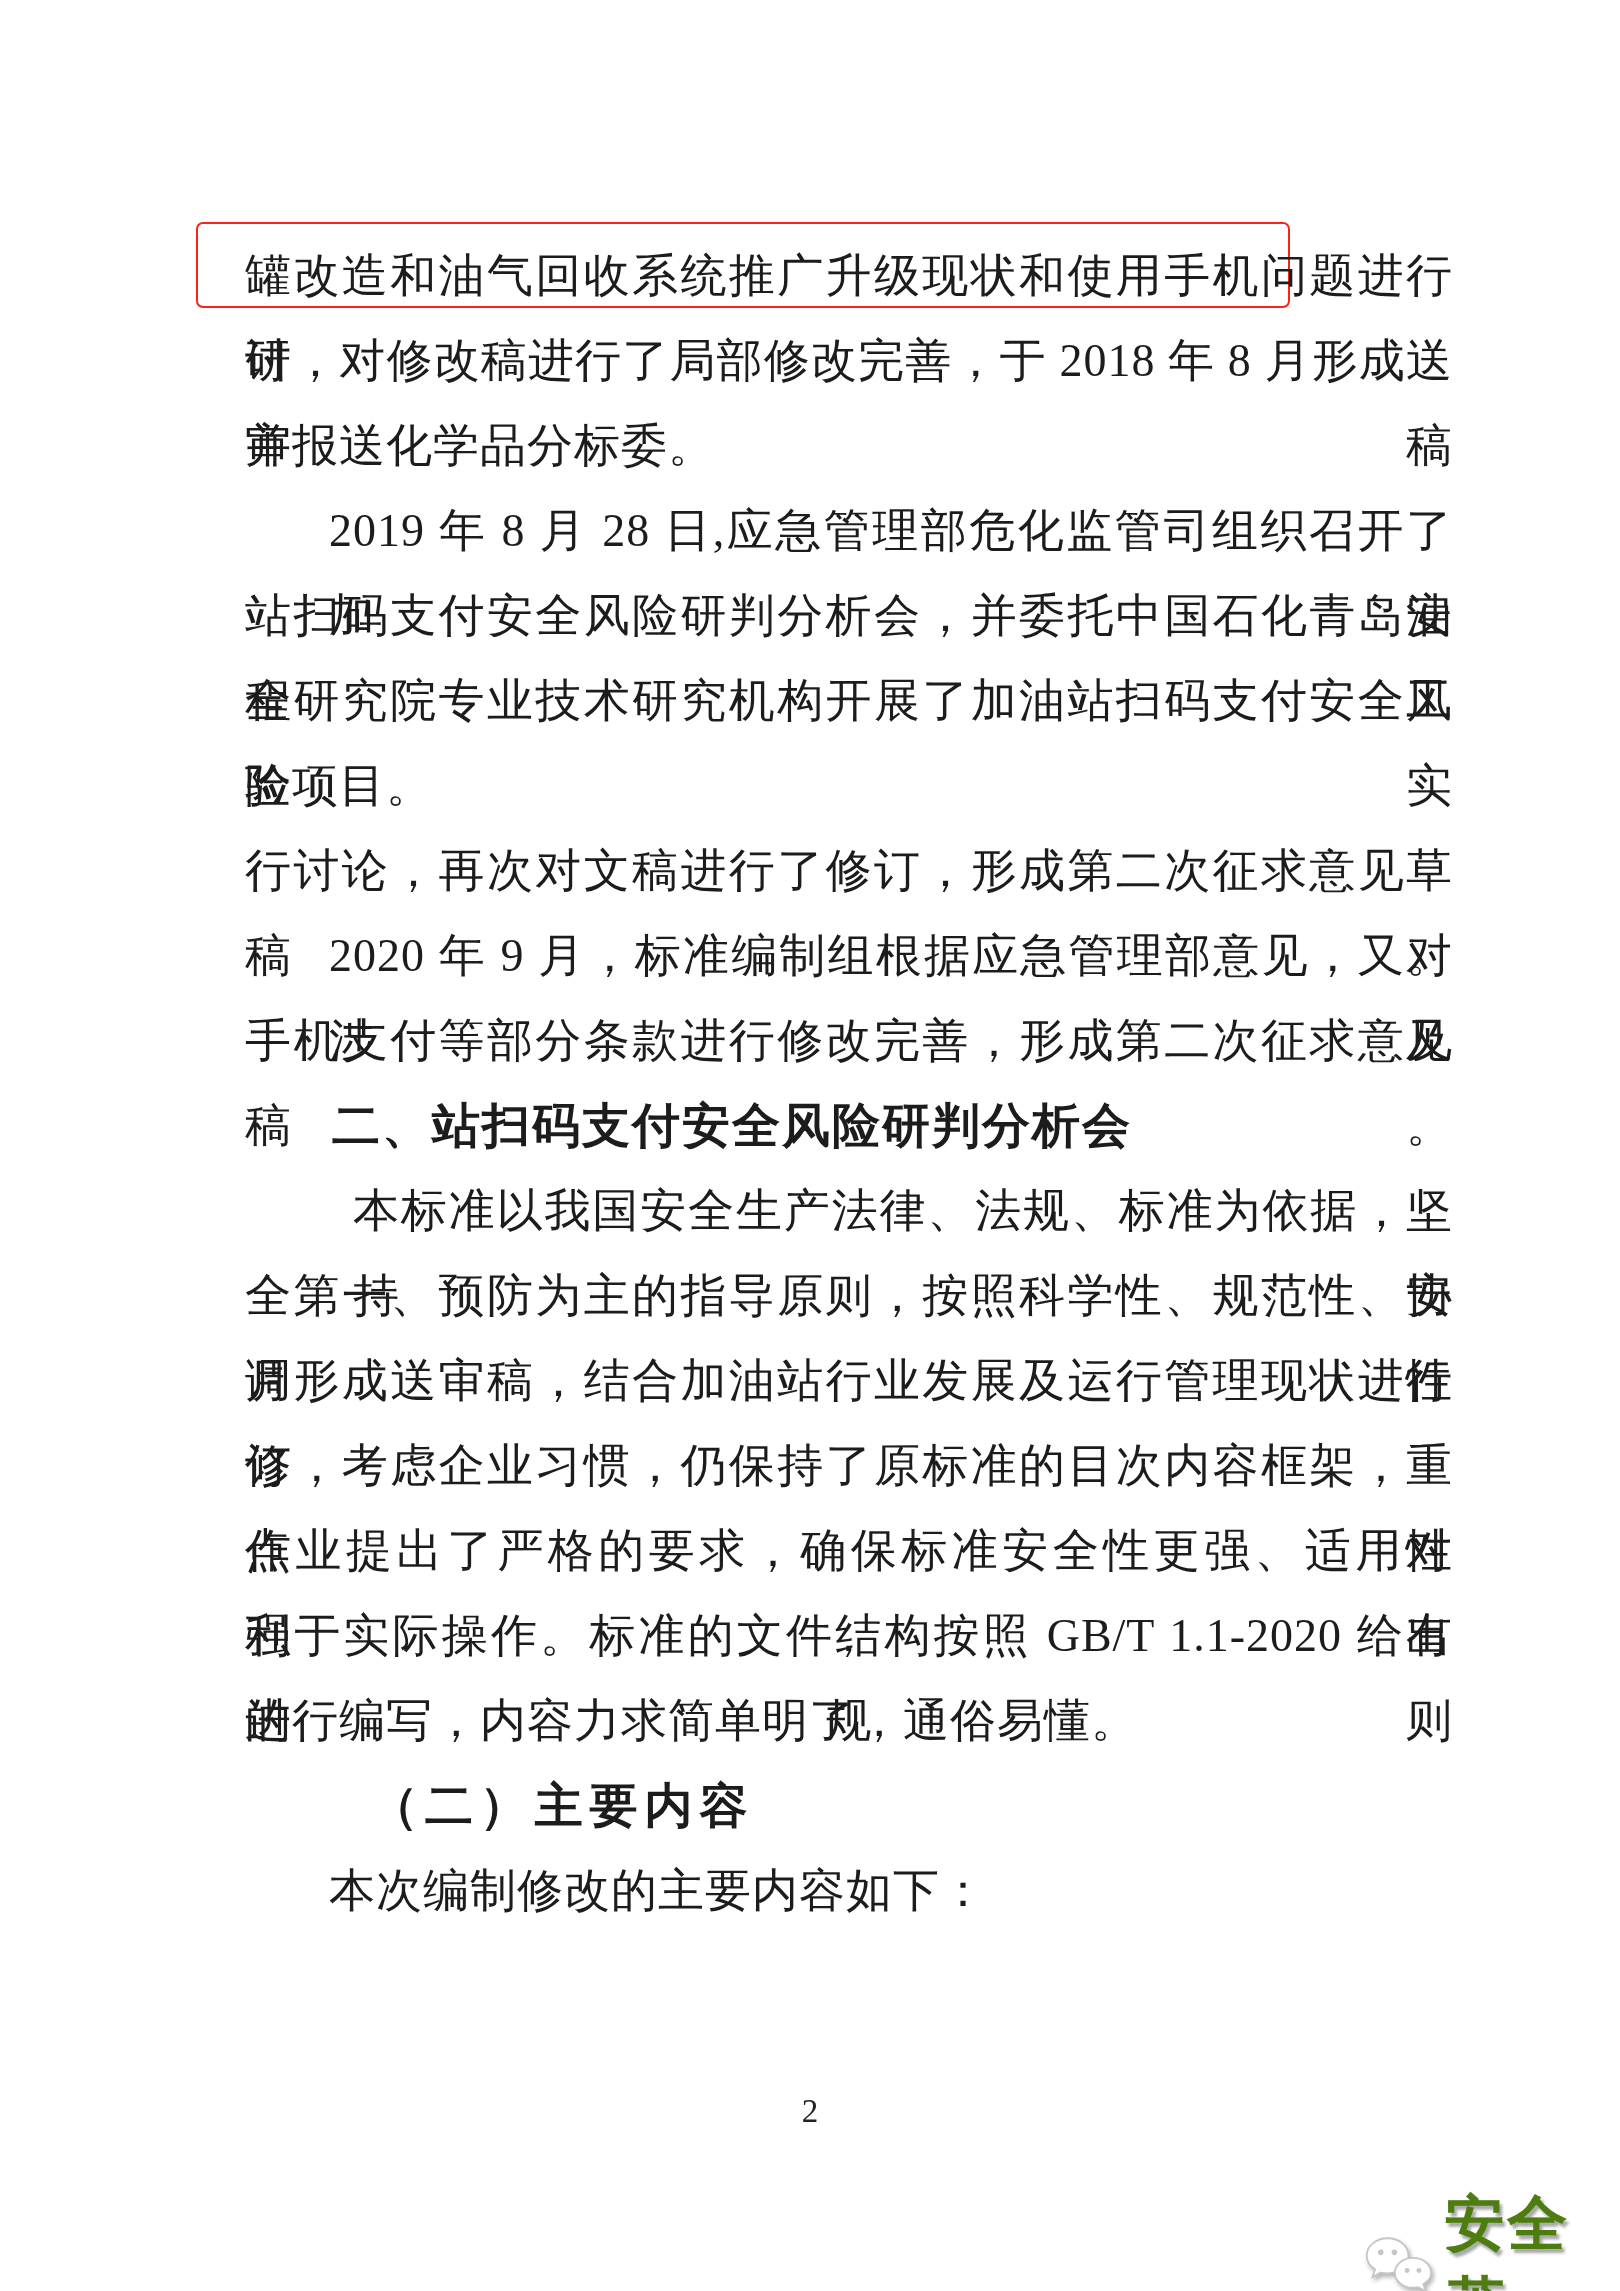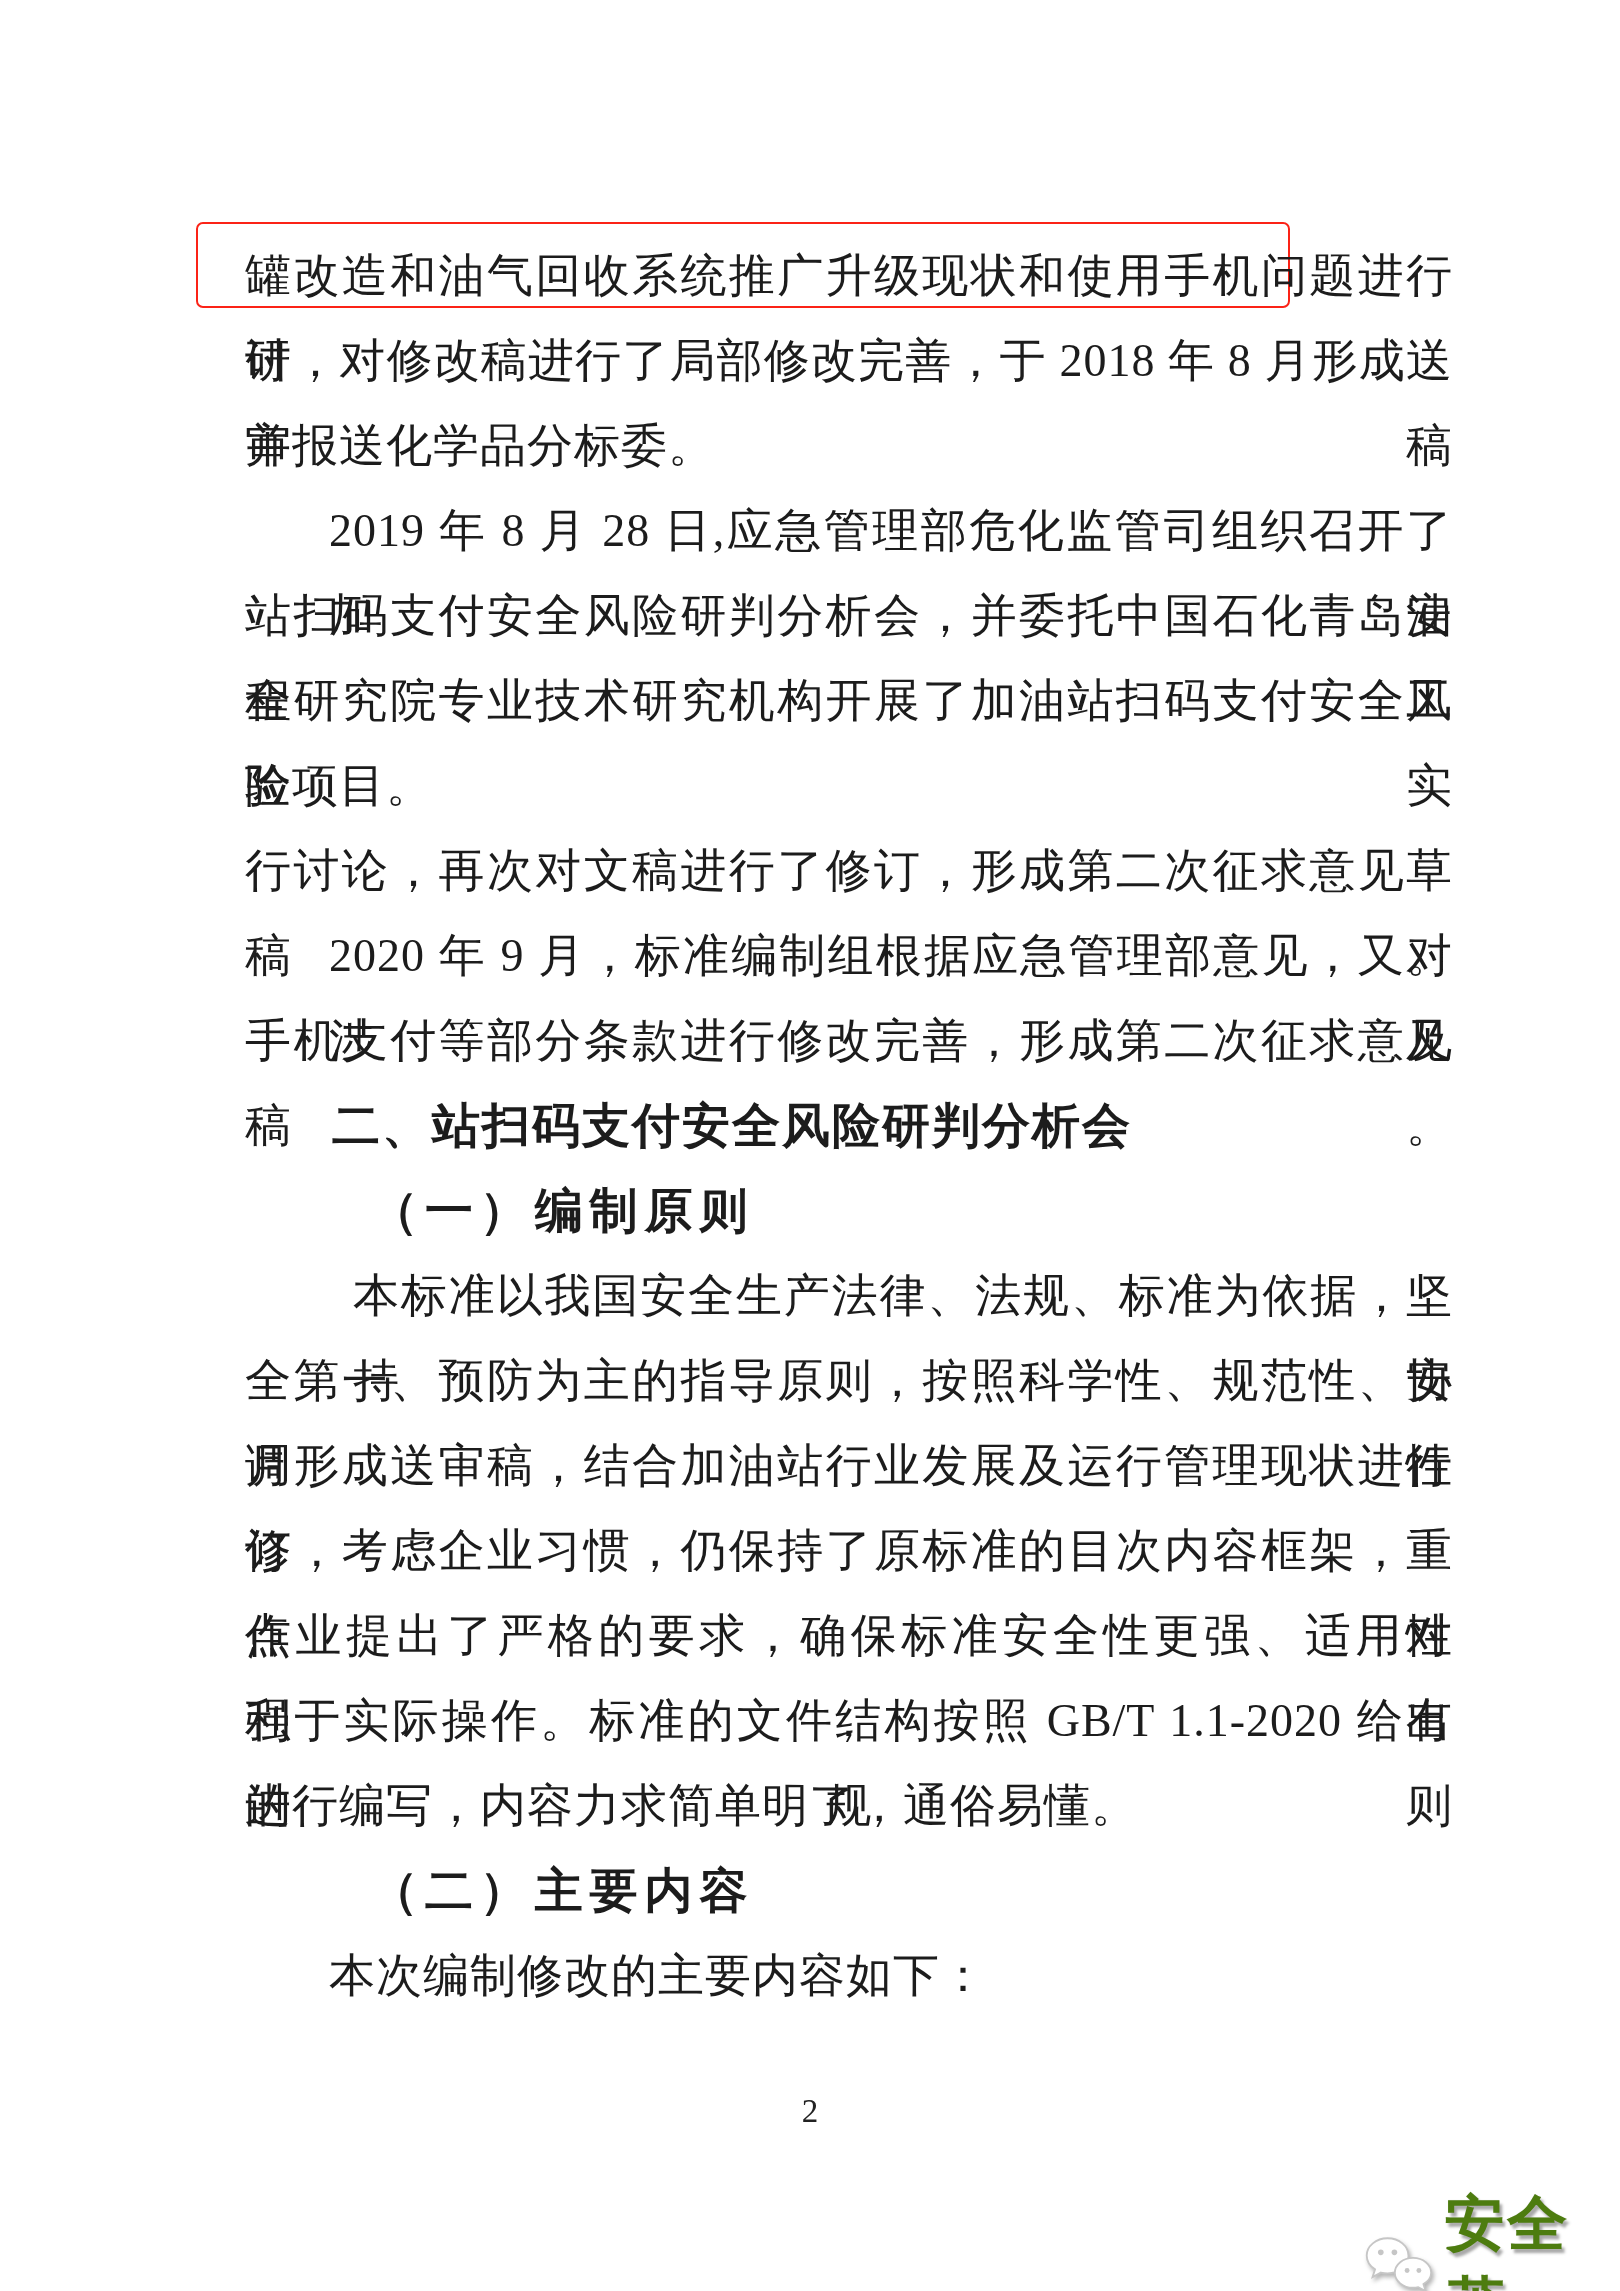--- a/index.html
+++ b/index.html
@@ -87,21 +87,20 @@
       <div class="line justify">讨，对修改稿进行了局部修改完善，于 2018 年 8 月形成送审稿</div>
       <div class="line">并报送化学品分标委。</div>
       <div class="line justify indent-para">2019 年 8 月 28 日,应急管理部危化监管司组织召开了加油</div>
       <div class="line justify">站扫码支付安全风险研判分析会，并委托中国石化青岛安全工</div>
       <div class="line justify">程研究院专业技术研究机构开展了加油站扫码支付安全风险实</div>
       <div class="line">验项目。</div>
       <div class="line justify">行讨论，再次对文稿进行了修订，形成第二次征求意见草稿。</div>
       <div class="line justify indent-para">2020 年 9 月，标准编制组根据应急管理部意见，又对涉及</div>
       <div class="line justify">手机支付等部分条款进行修改完善，形成第二次征求意见稿。</div>
       <div class="line h-hei indent-heading">二、站扫码支付安全风险研判分析会</div>
-      <div class="line h-kai indent-sub">（一）编制原则</div>
       <div class="line justify indent-first">本标准以我国安全生产法律、法规、标准为依据，坚持安</div>
       <div class="line justify">全第一、预防为主的指导原则，按照科学性、规范性、协调性</div>
       <div class="line justify">月形成送审稿，结合加油站行业发展及运行管理现状进行修</div>
       <div class="line justify">订，考虑企业习惯，仍保持了原标准的目次内容框架，重点对</div>
       <div class="line justify">作业提出了严格的要求，确保标准安全性更强、适用性强，有</div>
       <div class="line justify">利于实际操作。标准的文件结构按照 GB/T 1.1-2020 给出的规则</div>
       <div class="line">进行编写，内容力求简单明了，通俗易懂。</div>
       <div class="line h-kai indent-sub">（二）主要内容</div>
       <div class="line indent-para">本次编制修改的主要内容如下：</div>
     </div>

